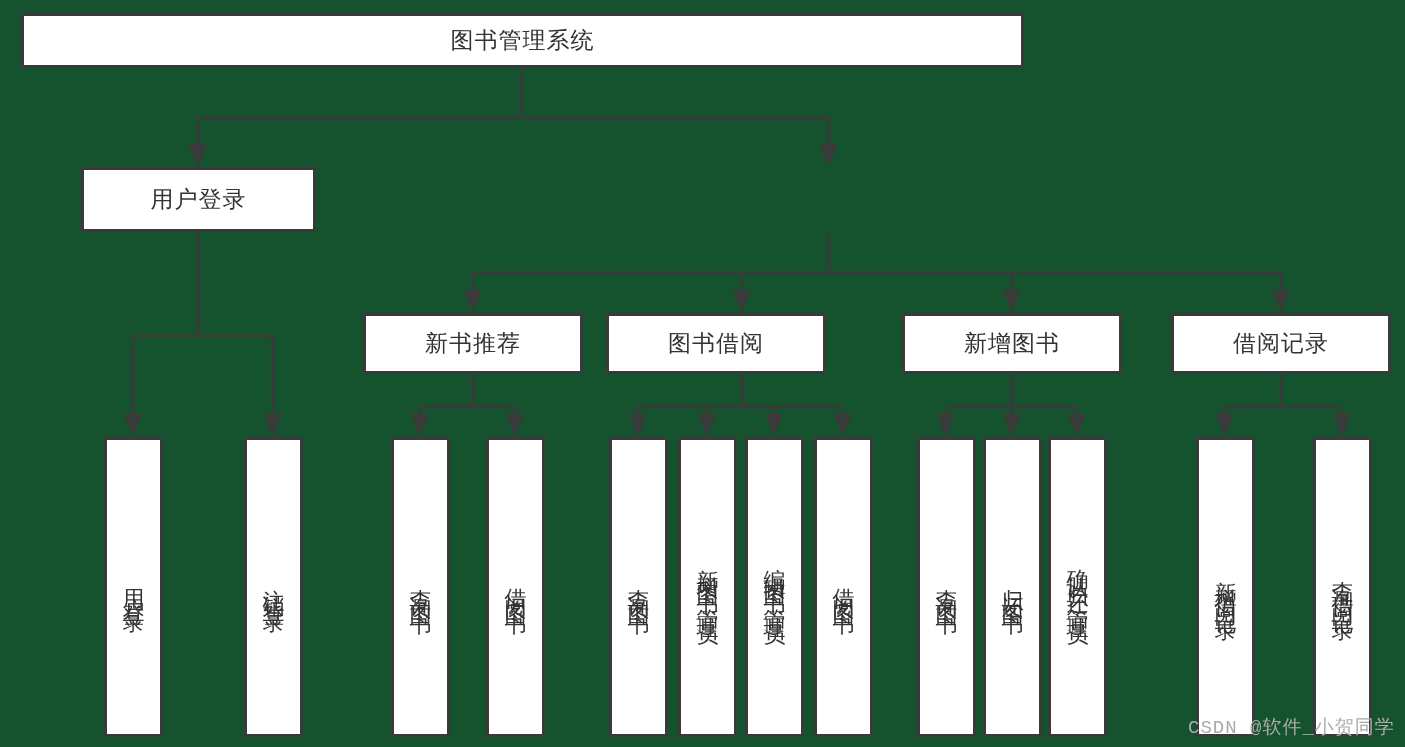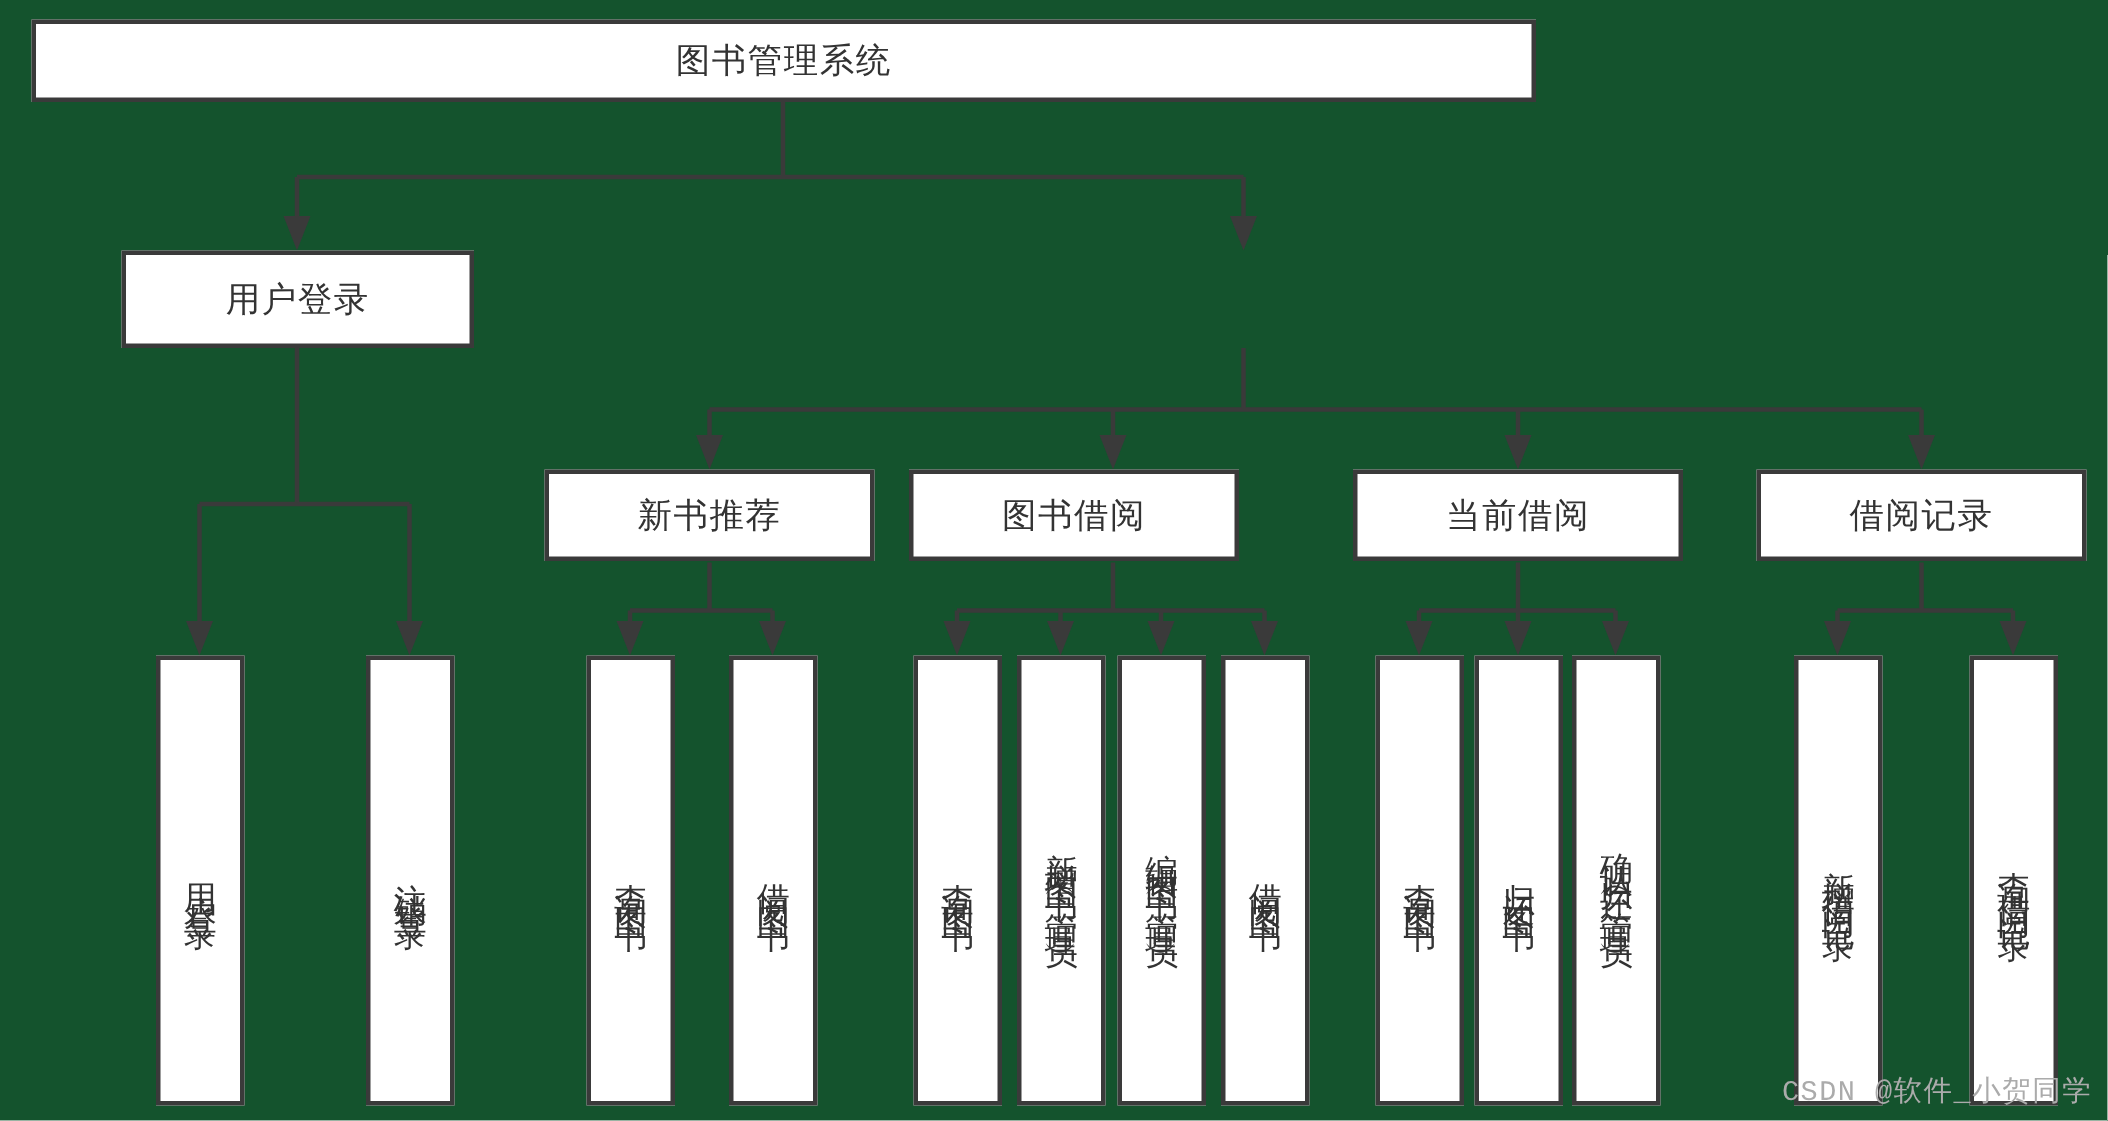--- a/index.html
+++ b/index.html
@@ -118,21 +118,21 @@
     <span>用户登录</span>
   </div>
 
   <div class="node" style="left:363px; top:313px; width:220px; height:61px;">
     <span>新书推荐</span>
   </div>
   <div class="node" style="left:606px; top:313px; width:220px; height:61px;">
     <span>图书借阅</span>
   </div>
   <div class="node" style="left:902px; top:313px; width:220px; height:61px;">
-    <span>当前借阅</span>
+    <span>新增图书</span>
   </div>
   <div class="node" style="left:1171px; top:313px; width:220px; height:61px;">
     <span>借阅记录</span>
   </div>
 
   <div class="leaf" style="left:104px;">
     <span class="vtext">用户登录</span>
   </div>
   <div class="leaf" style="left:244px;">
     <span class="vtext">注销登录</span>

